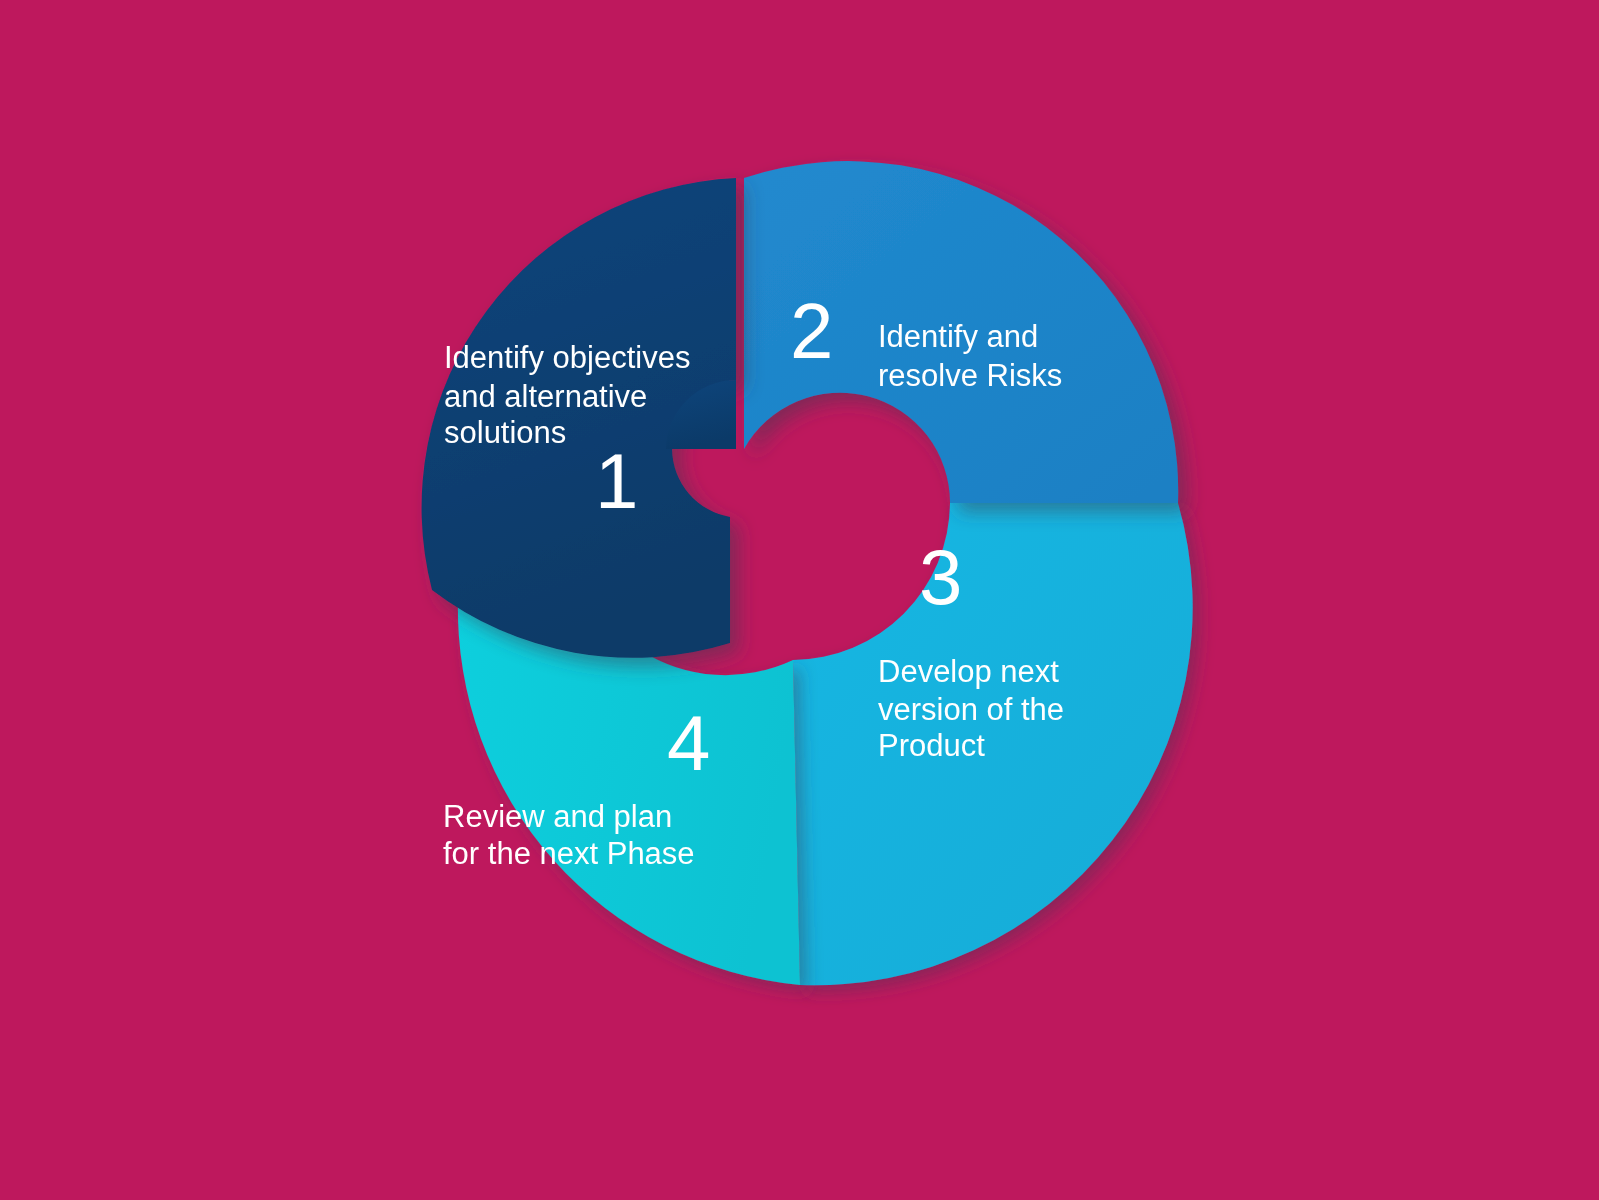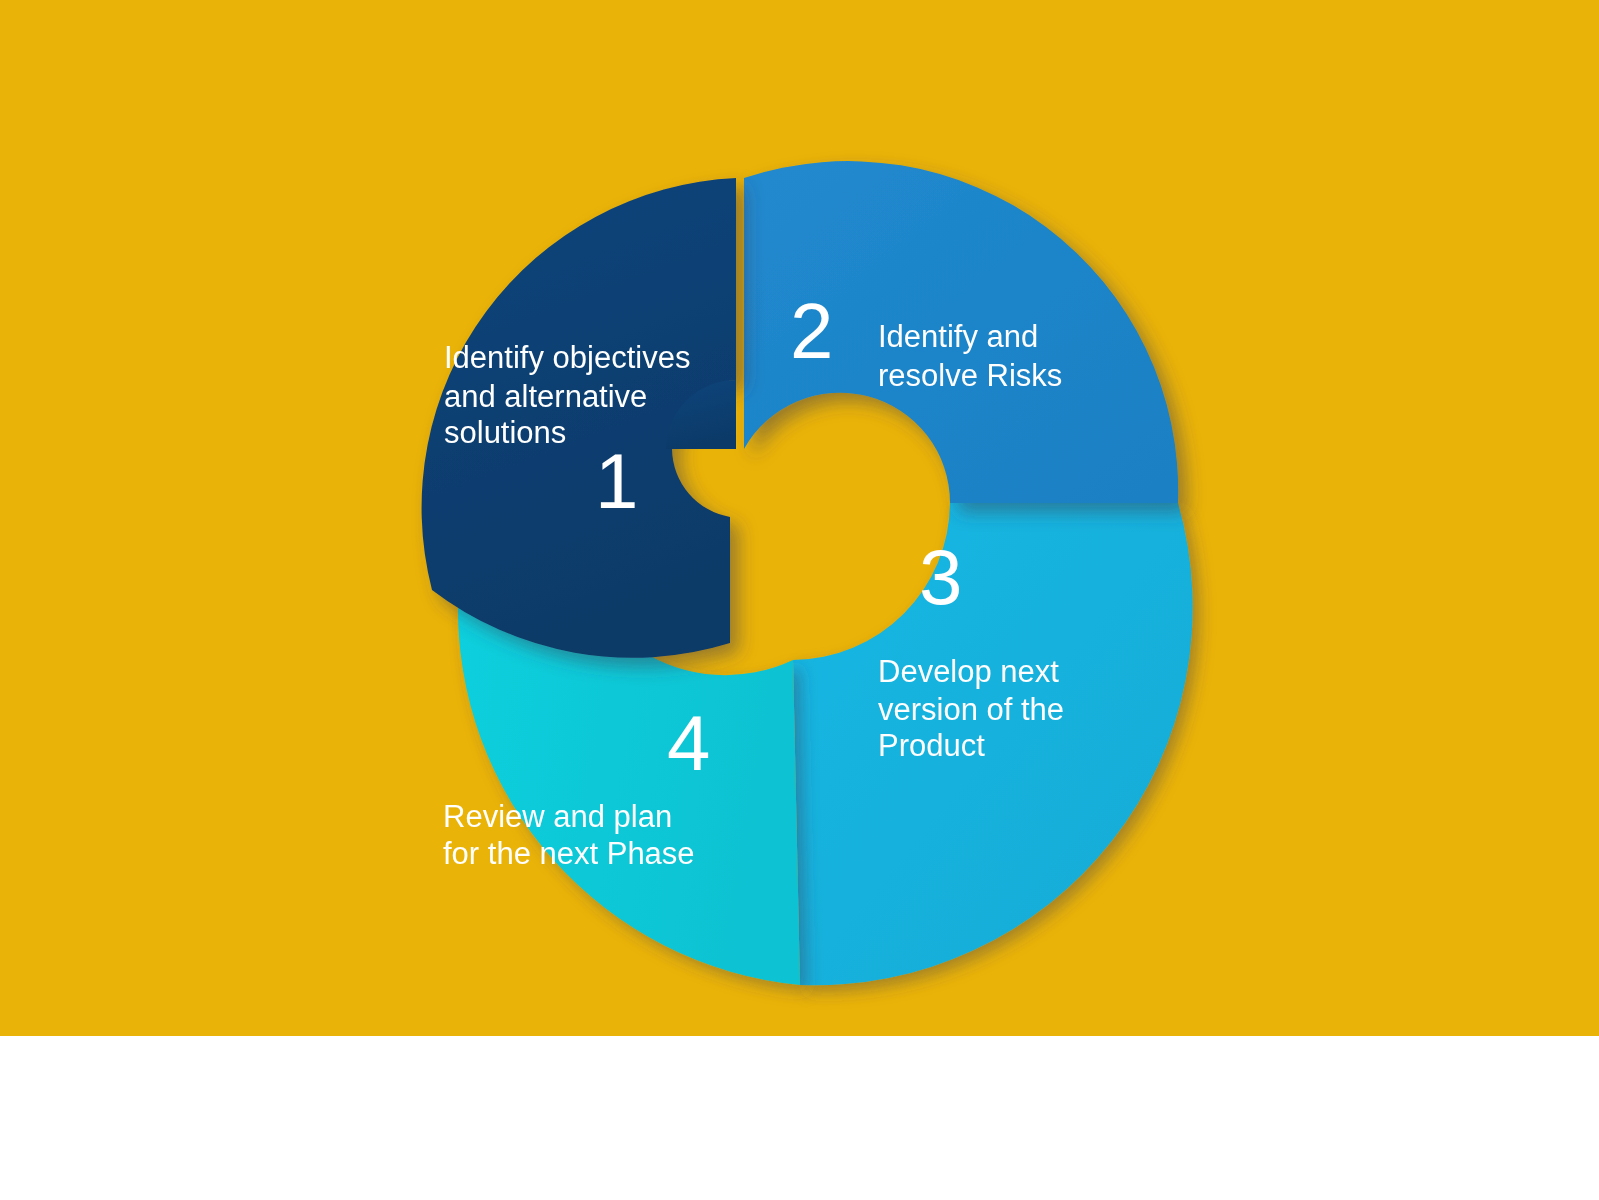--- a/index.html
+++ b/index.html
@@ -9,22 +9,22 @@
   }
   body {
     width: 1599px;
     height: 1200px;
     overflow: hidden;
     font-family: "Liberation Sans", sans-serif;
   }
   #stage {
     position: relative;
     width: 1599px;
-    height: 1036px;
-    background: #eab308;
+    height: 1200px;
+    background: #be185d;
   }
   svg#spiral {
     position: absolute;
     left: 0;
     top: 0;
     width: 1599px;
     height: 1200px;
     display: block;
   }
   .seg-label {

